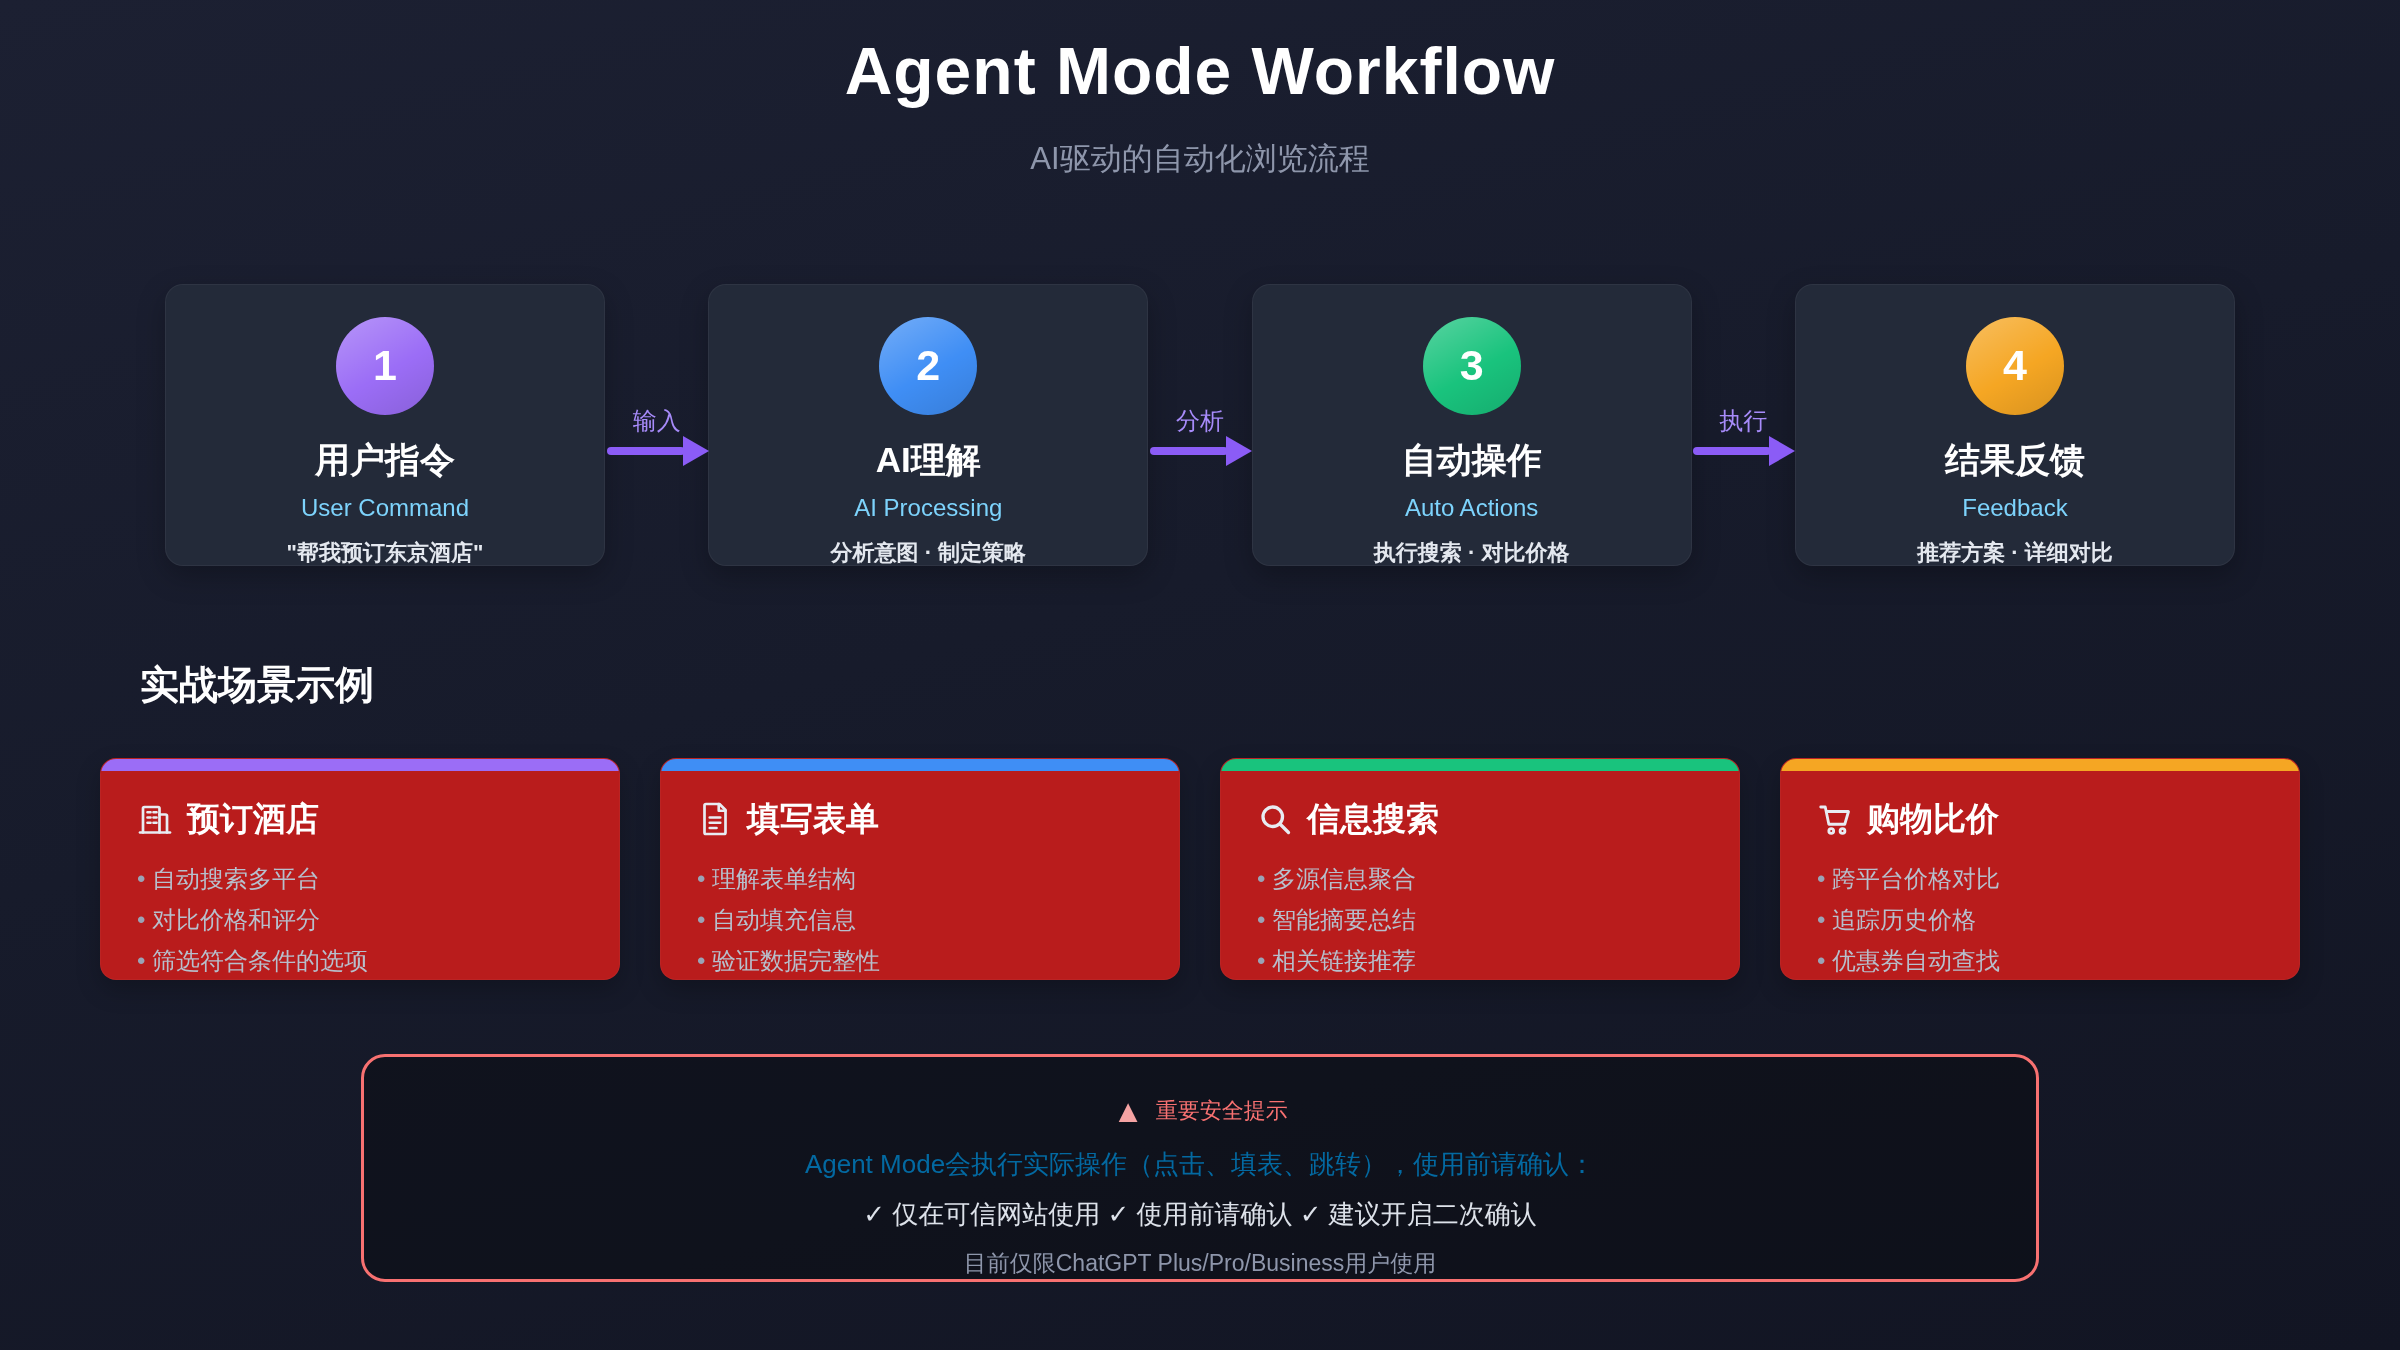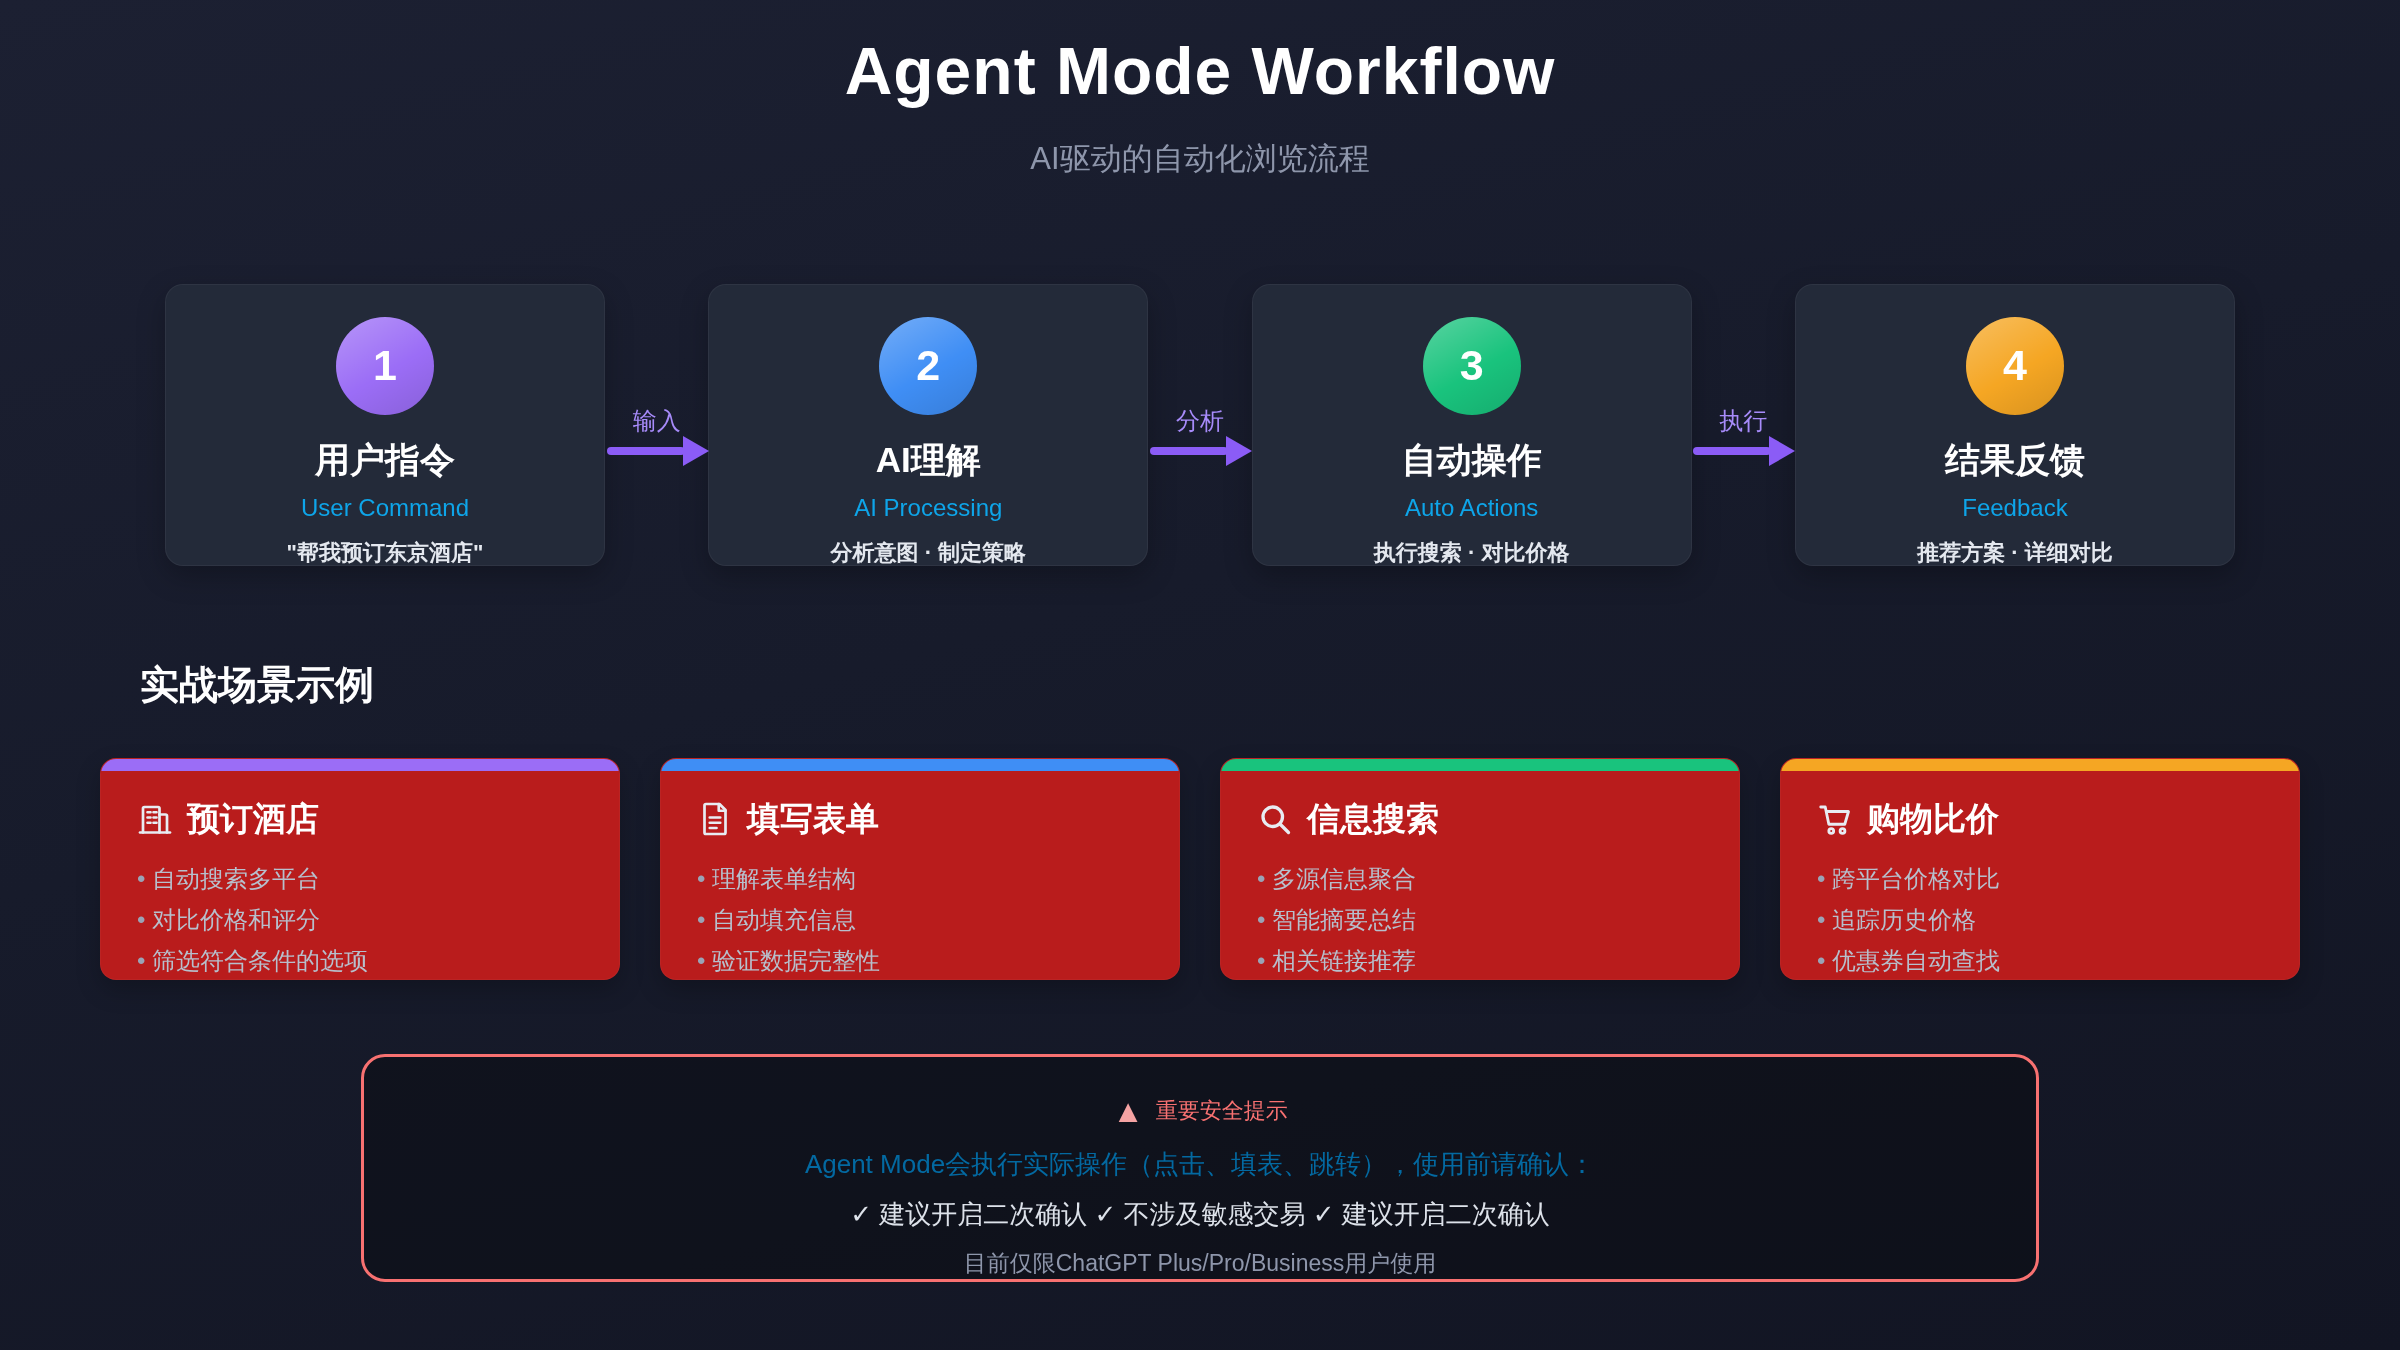--- a/index.html
+++ b/index.html
@@ -74,21 +74,21 @@
   }
   .step-title {
     margin-top: 22px;
     font-size: 35px;
     font-weight: bold;
     color: #ffffff;
   }
   .step-subtitle {
     margin-top: 10px;
     font-size: 24px;
-    color: #0ea5e9;
+    color: #7dd3fc;
   }
   .step-desc {
     margin-top: 16px;
     font-size: 22px;
     font-weight: 600;
     color: #e4e8ef;
   }
 
   .flow-arrow {
     flex: none;
@@ -369,17 +369,17 @@
     </div>
 
   </div>
 
   <div class="warning-box" style="--warn: #f87171;">
     <div class="warning-title-row">
       <span class="warning-triangle-icon">▲</span>
       <span class="warning-title">重要安全提示</span>
     </div>
     <div class="warning-line1">Agent Mode会执行实际操作（点击、填表、跳转），使用前请确认：</div>
-    <div class="warning-line2">✓ 建议开启二次确认 ✓ 不涉及敏感交易 ✓ 建议开启二次确认</div>
+    <div class="warning-line2">✓ 仅在可信网站使用 ✓ 使用前请确认 ✓ 建议开启二次确认</div>
     <div class="warning-line3">目前仅限ChatGPT Plus/Pro/Business用户使用</div>
   </div>
 
 </div>
 
 </body></html>

